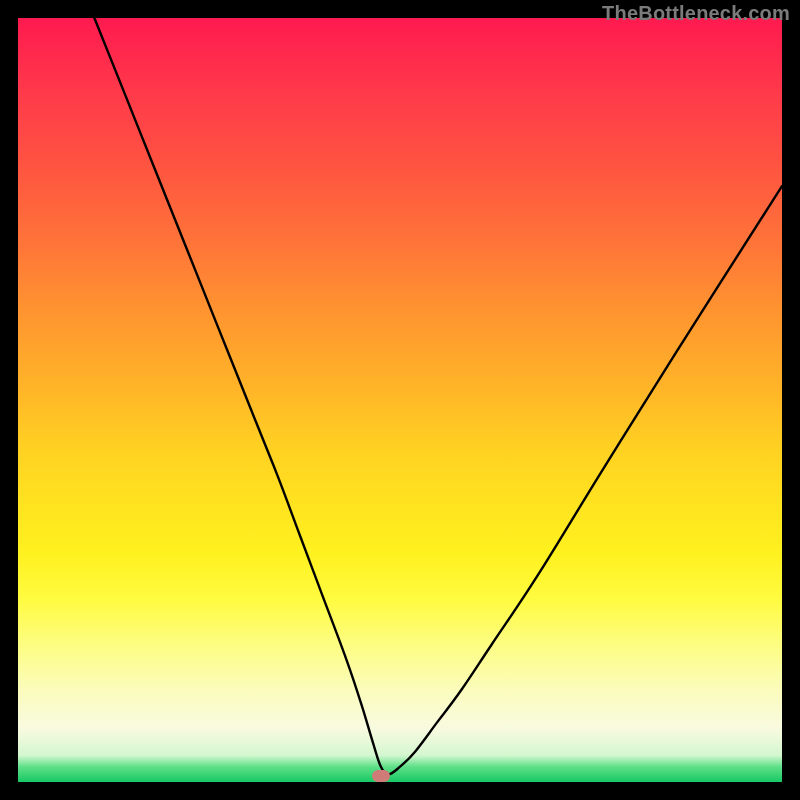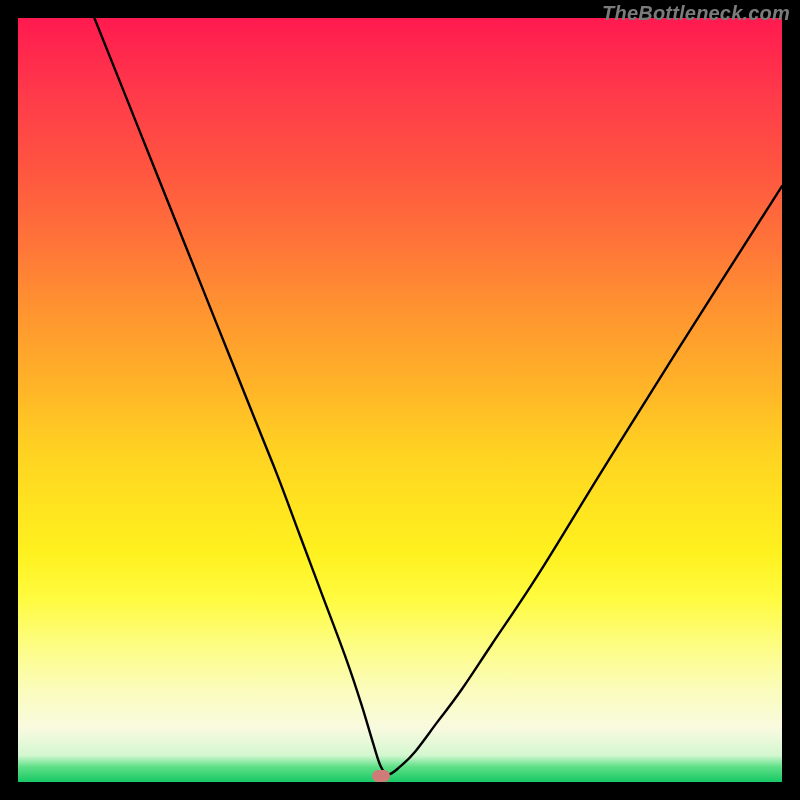--- a/index.html
+++ b/index.html
@@ -7,21 +7,20 @@
     padding: 0;
     width: 800px;
     height: 800px;
     overflow: hidden;
   }
   .container {
     position: relative;
     width: 800px;
     height: 800px;
     background: #000;
-    font-style: italic;
   }
   .plot {
     position: absolute;
     left: 18px;
     top: 18px;
     width: 764px;
     height: 764px;
     background: linear-gradient(to bottom,
       #ff1a4f 0%,
       #ff3a4a 10%,

